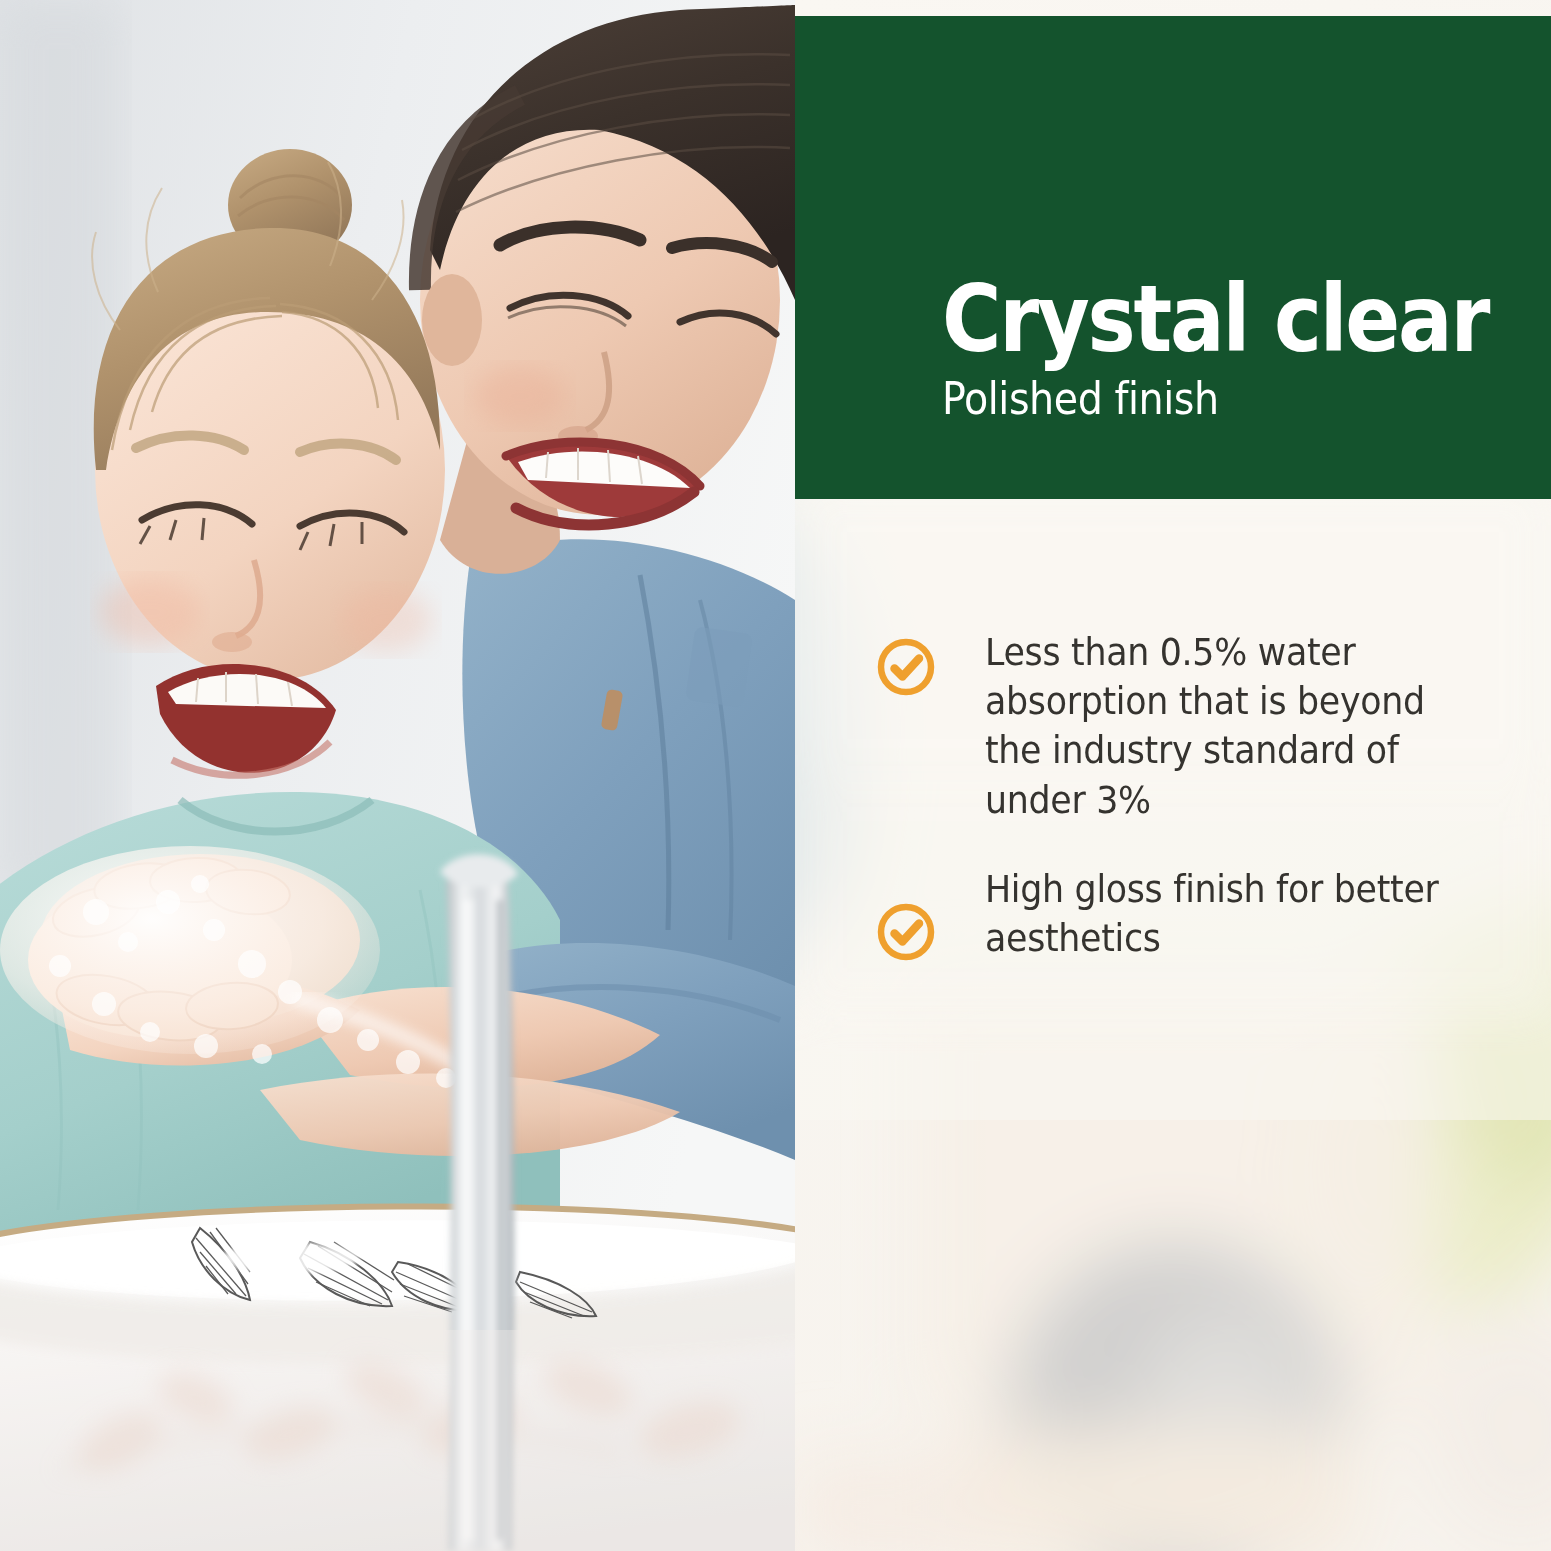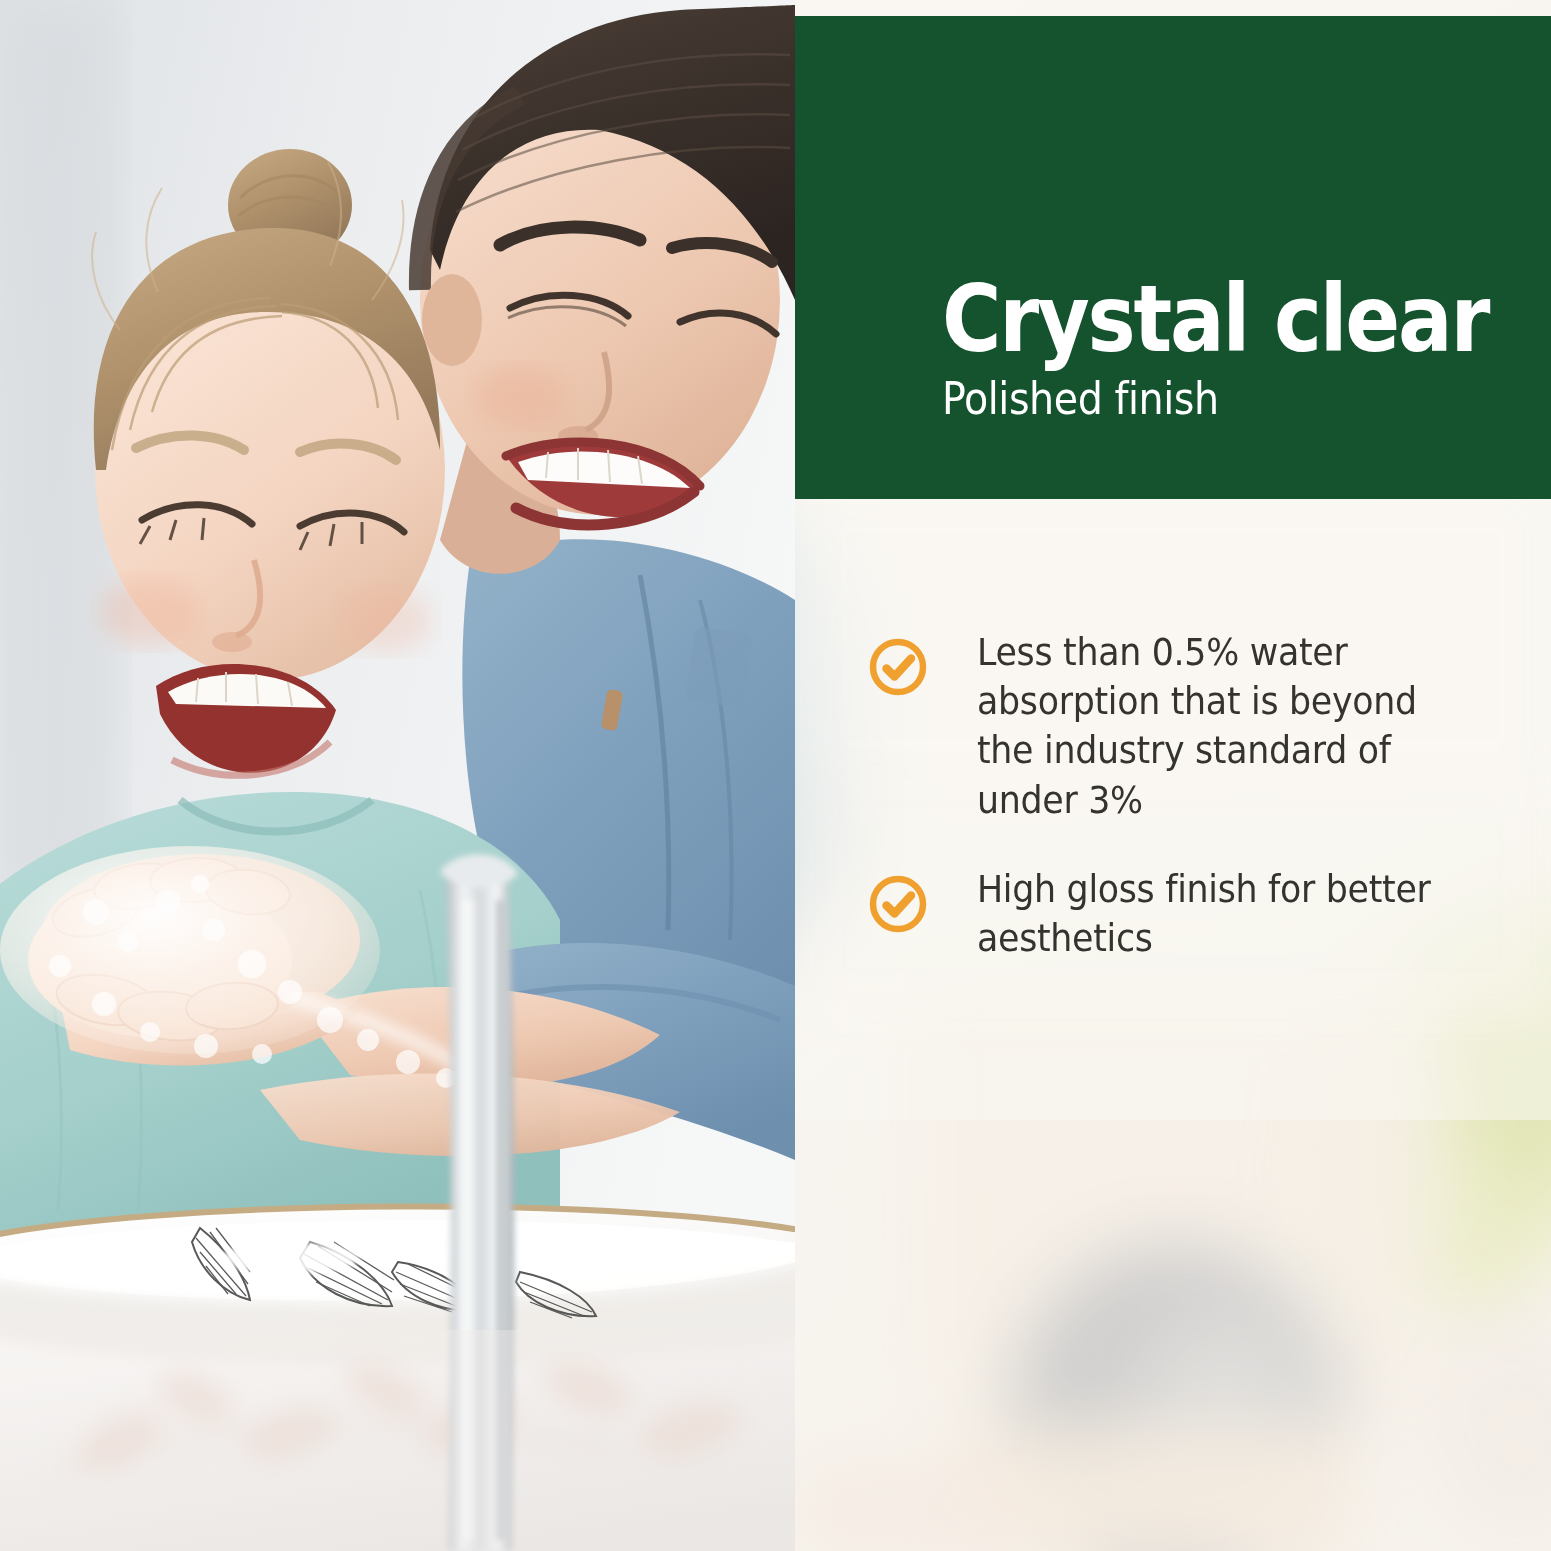--- a/index.html
+++ b/index.html
@@ -86,30 +86,30 @@
     letter-spacing: -0.5px;
     transform: scaleX(0.9);
     transform-origin: left center;
     white-space: nowrap;
     margin: 10px 0 0 0;
   }
 
   
   .features {
     position: absolute;
-    left: 72px;
+    left: 80px;
     top: 628px;
     width: 640px;
   }
   .feature-row {
     display: flex;
     align-items: flex-start;
     margin-bottom: 40px;
   }
-  .feature-row:last-child { margin-bottom: 12px; }
+  .feature-row:last-child { margin-bottom: 12px; align-items: flex-end; }
 
   .check-icon {
     flex: 0 0 auto;
     width: 62px;
     height: 62px;
     margin-top: 8px;
   }
   .check-icon svg { display: block; width: 62px; height: 62px; }
 
   .feature-text {

